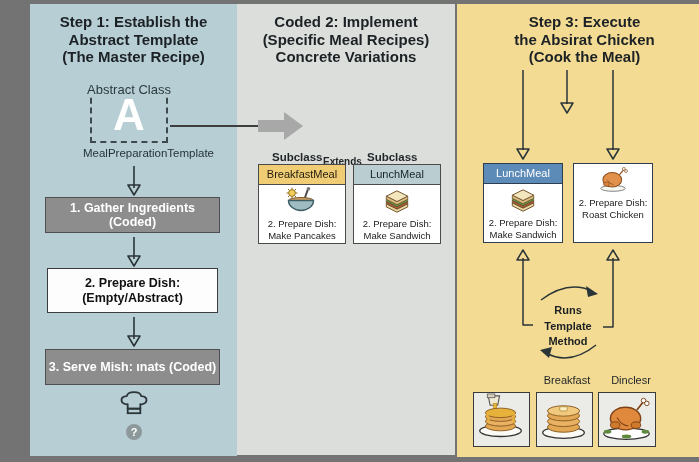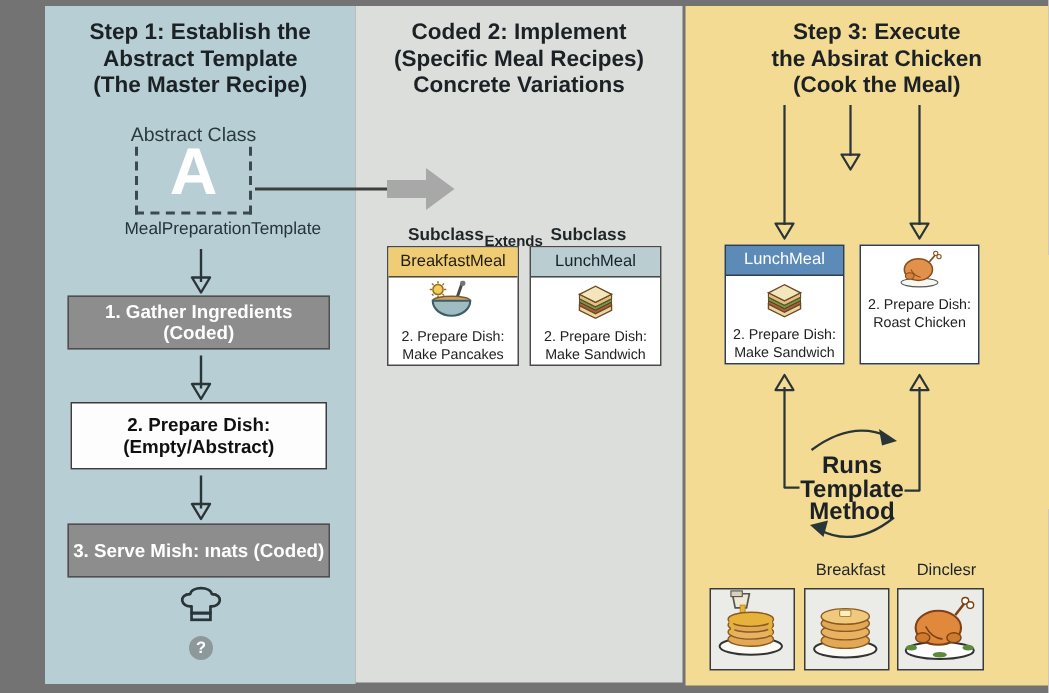--- a/index.html
+++ b/index.html
@@ -33,21 +33,21 @@
   
   .card{position:absolute;box-sizing:border-box;background:#fff;border:1.5px solid #4a4a4a;}
   .card-header{height:20px;border-bottom:1.5px solid #4a4a4a;box-sizing:border-box;
                text-align:center;font-size:11px;font-weight:400;line-height:18px;}
   .card-body{text-align:center;}
   .card-text{font-size:9.5px;line-height:11.5px;color:#222;margin-top:1px;}
   .small-label{position:absolute;font-size:11.5px;font-weight:700;color:#1f2528;}
   .extends{position:absolute;left:86px;top:116px;font-size:10px;font-weight:700;margin-top:36px;}
   
   .runs-text{position:absolute;left:51px;top:299px;width:120px;text-align:center;
-             font-size:16px;font-weight:700;line-height:15.5px;color:#1b2124;}
+             font-size:11px;font-weight:700;line-height:15.5px;color:#1b2124;}
   .food-box{position:absolute;width:57px;height:55px;box-sizing:border-box;
             background:#ebece8;border:1.5px solid #3a3a3a;}
   .food-label{position:absolute;top:370px;width:70px;text-align:center;
               font-size:11px;font-weight:400;}
 </style>
 </head>
 <body>
 
 <div id="canvas">
 

